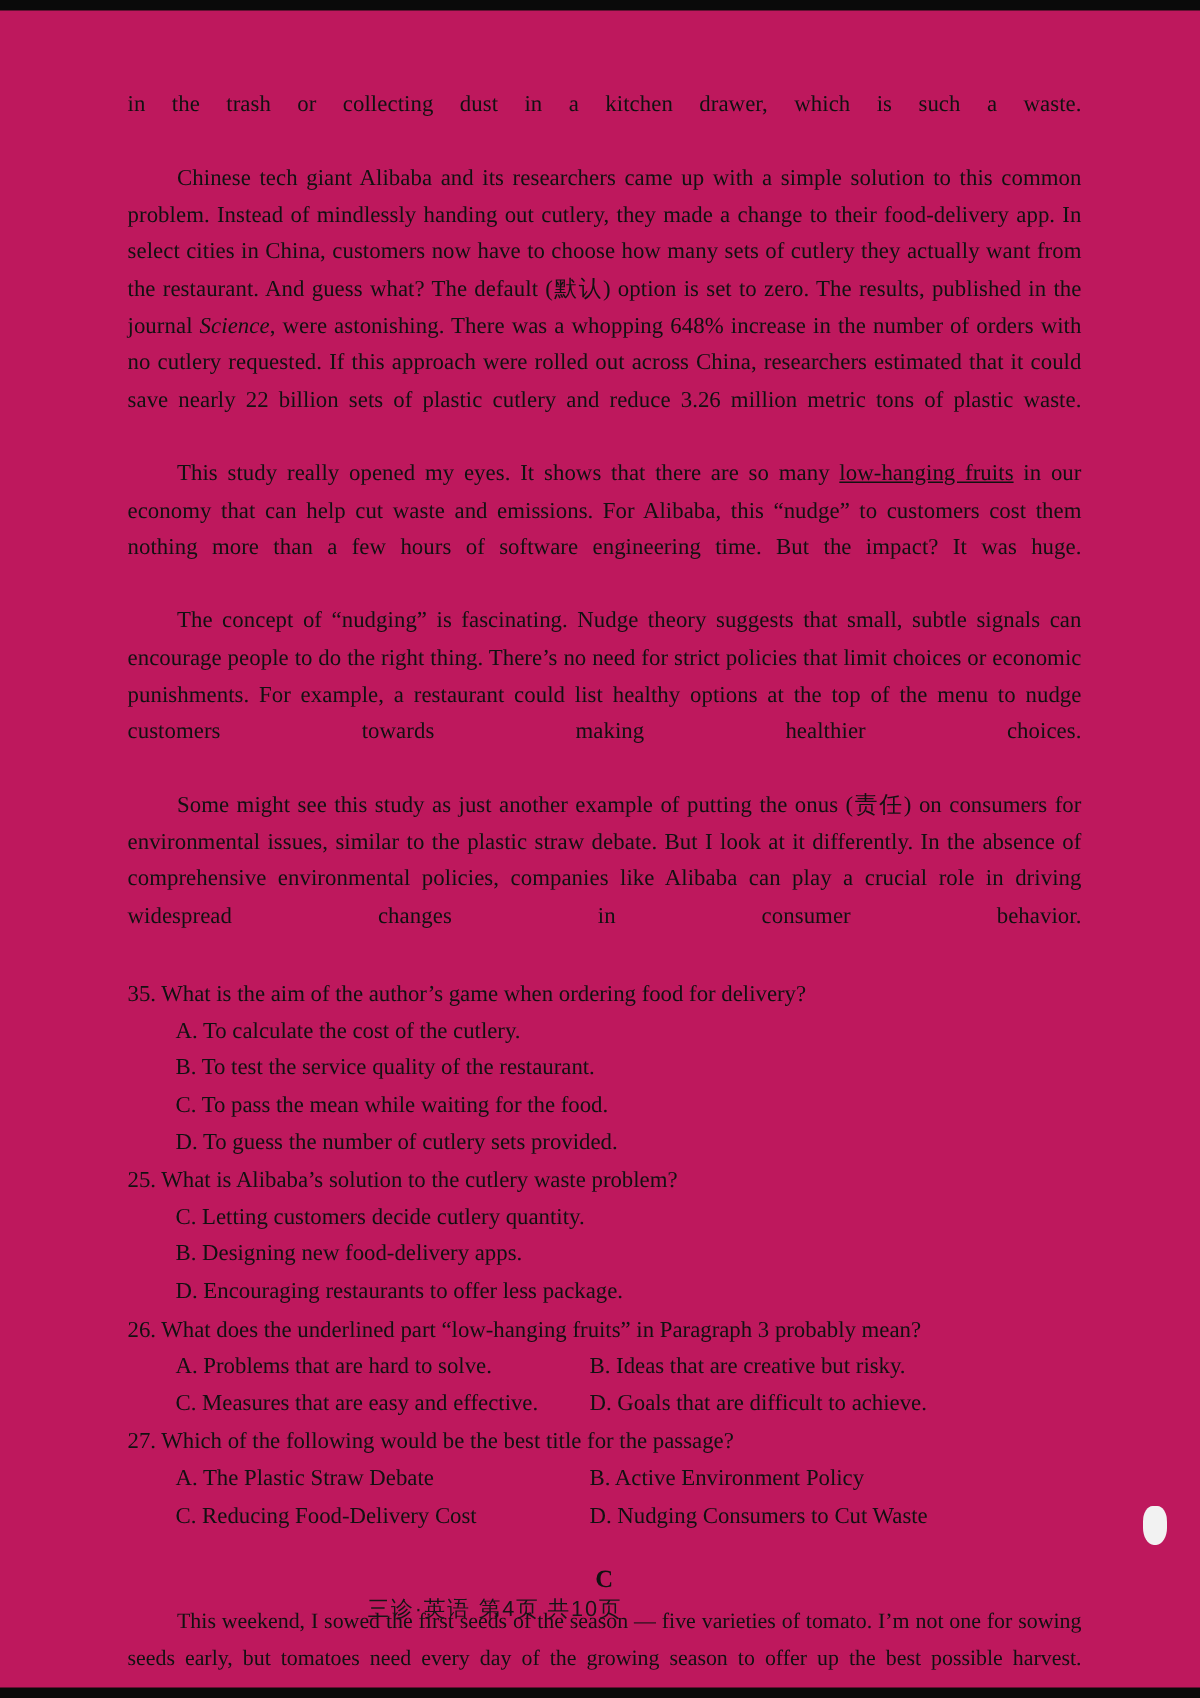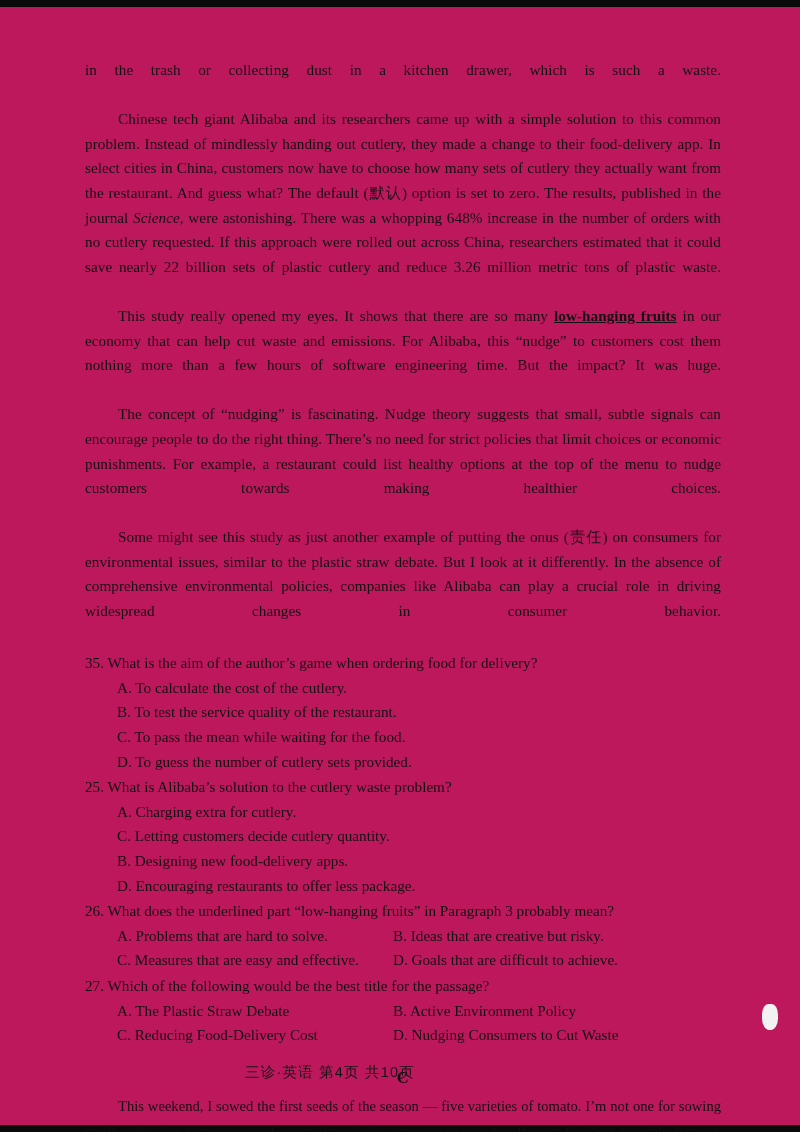--- a/index.html
+++ b/index.html
@@ -57,21 +57,21 @@
   p.body-text.indented {
     text-indent: 33px;
   }
   
   p.body-text::after {
     content: "";
     display: inline-block;
     width: 100%;
   }
   .italic { font-style: italic; }
-  .underline { text-decoration: underline; font-weight: bold; }
+  .underline { text-decoration: underline; }
 
   .questions {
     margin-top: 3px;
   }
   .question {
     margin-top: 1px;
   }
   .question-stem {
     font-size: 15.2px;
     line-height: 24.6px;
@@ -155,21 +155,20 @@
       <div class="question">
         <p class="question-stem">35. What is the aim of the author’s game when ordering food for delivery?</p>
         <p class="option">A. To calculate the cost of the cutlery.</p>
         <p class="option">B. To test the service quality of the restaurant.</p>
         <p class="option">C. To pass the mean while waiting for the food.</p>
         <p class="option">D. To guess the number of cutlery sets provided.</p>
       </div>
 
       <div class="question">
         <p class="question-stem">25. What is Alibaba’s solution to the cutlery waste problem?</p>
-        <p class="option">A. Charging extra for cutlery.</p>
         <p class="option">C. Letting customers decide cutlery quantity.</p>
         <p class="option">B. Designing new food-delivery apps.</p>
         <p class="option">D. Encouraging restaurants to offer less package.</p>
       </div>
 
       <div class="question">
         <p class="question-stem">26. What does the underlined part “low-hanging fruits” in Paragraph 3 probably mean?</p>
         <div class="option-row">
           <span class="opt-a">A. Problems that are hard to solve.</span>
           <span class="opt-b">B. Ideas that are creative but risky.</span>

